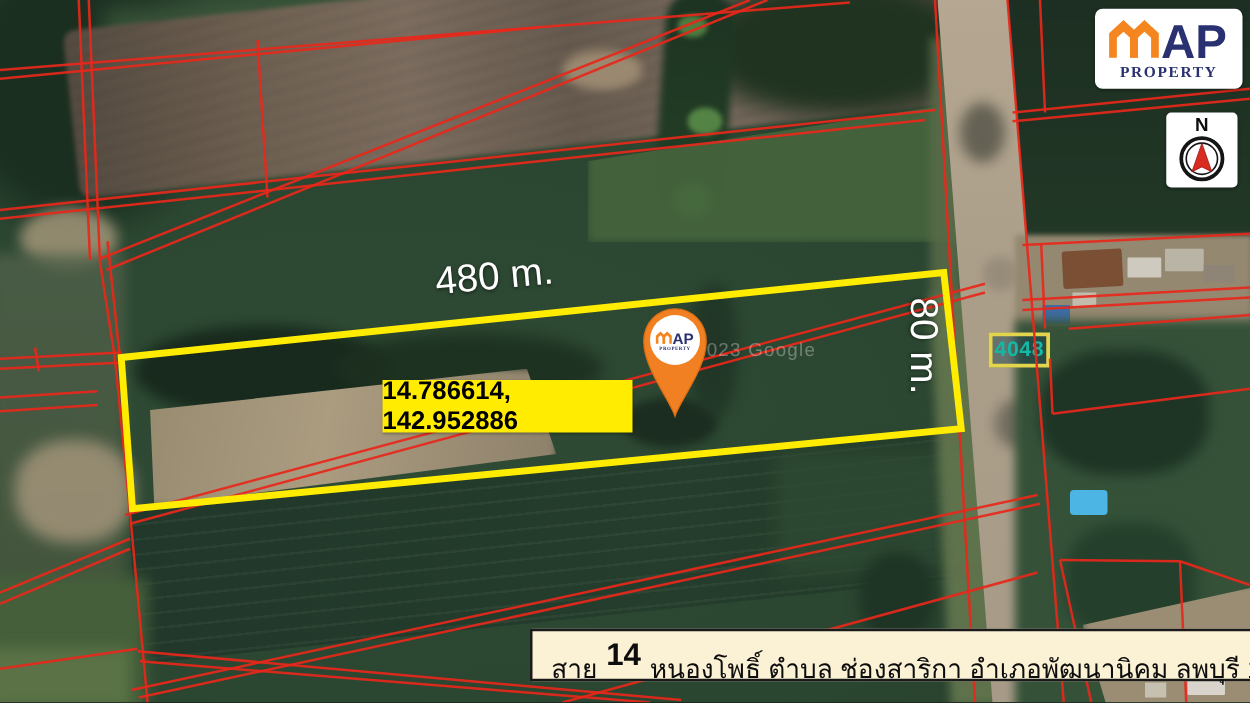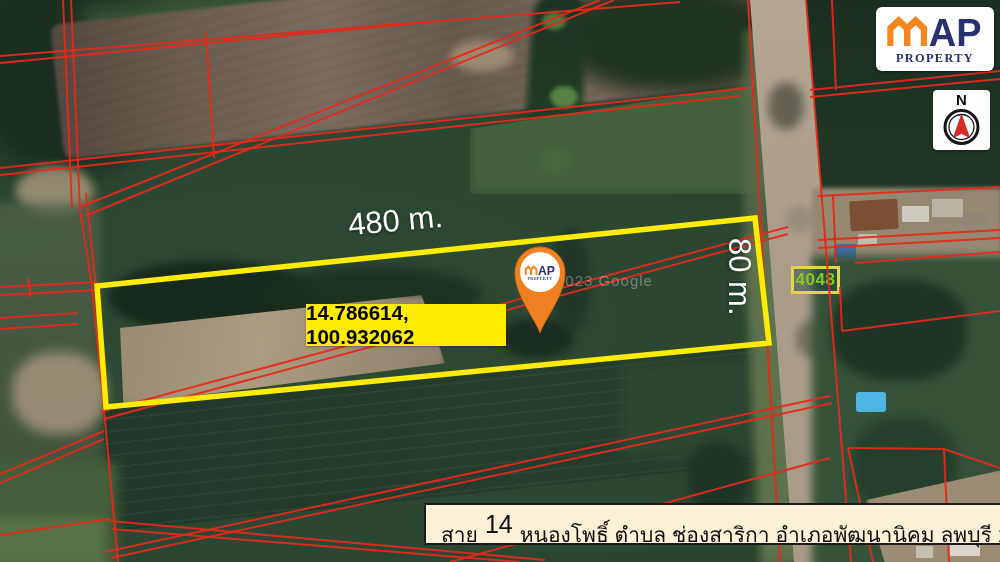--- a/index.html
+++ b/index.html
@@ -16,32 +16,32 @@
     font-size:15px;letter-spacing:1px;}
   .dim-label{z-index:50;color:#fff;font-size:31px;
     text-shadow:0 1px 3px rgba(0,0,0,.55);}
   #width-label{left:348px;top:203px;transform:rotate(-5.3deg);}
   #depth-label{left:757px;top:238px;transform:rotate(90deg);transform-origin:left top;white-space:nowrap;}
   #coord-box{z-index:50;left:306px;top:304px;width:200px;height:42px;
     background:#ffec00;color:#000;display:flex;align-items:center;justify-content:center;
     font-size:20.5px;font-weight:600;box-shadow:0 1px 2px rgba(0,0,0,.3);}
   #pin{z-index:60;left:509px;top:242px;}
   #road-sign{z-index:10;left:791px;top:266px;width:49px;height:28px;
-    border:3px solid #e3d44e;background:rgba(30,66,78,.48);color:#84cc16;
+    border:3px solid #e3d44e;background:rgba(30,66,78,.48);color:#14b8a6;
     display:flex;align-items:center;justify-content:center;
     font-size:17px;font-weight:bold;letter-spacing:.5px;box-sizing:border-box;}
   #brand-card{z-index:70;left:876px;top:7px;width:118px;height:64px;background:#fff;
     border-radius:6px;box-shadow:0 1px 3px rgba(0,0,0,.4);}
   #compass-card{z-index:70;left:933px;top:90px;width:57px;height:60px;background:#fff;
     border-radius:4px;box-shadow:0 1px 3px rgba(0,0,0,.4);}
   #caption-bar{z-index:80;left:424px;top:503px;width:576px;height:42px;box-sizing:border-box;
     background:#fbf2d5;border:2.5px solid #1a1a1a;border-right:none;
     display:flex;align-items:center;padding-left:15px;color:#0d0d0d;white-space:nowrap;}
   #caption-bar .t{font-size:21px;margin-top:20px;}
-  #caption-bar .num{font-size:25px;font-weight:normal;margin:0 7px;}
+  #caption-bar .num{font-size:25px;font-weight:bold;margin:0 7px;}
   #caption-bar .pre{margin-right:0px;}
   #caption-bar .addr{margin-left:0px;}
   text{font-family:"Liberation Sans",sans-serif;}
   .serifT{font-family:"Liberation Serif",serif;}
 </style>
 </head>
 <body>
 
 <div id="screen">
 
@@ -147,21 +147,21 @@
   <svg id="yellow-svg" width="1000" height="562">
     <polygon points="97,286 755,218 769,343 106,407" fill="none" stroke="#ffec00" stroke-width="5.5" stroke-linejoin="miter"></polygon>
   </svg>
 
   <div class="abs credit">2023 Google</div>
 
   <div class="abs dim-label" id="width-label">480 m.</div>
   <div class="abs dim-label" id="depth-label">80 m.</div>
 
   <div class="abs" id="coord-box">
-    <span>14.786614, 100.932062</span>
+    <span>14.786614, 142.952886</span>
   </div>
 
   <svg width="0" height="0" style="position:absolute">
     <defs>
       <symbol id="map-logo" viewBox="0 0 120 66">
         <path d="M6,42 V20 L19,8 L32,20 V42 H25 V24 L19,18.5 L13,24 V42 Z" fill="#f5861f"></path>
         <path d="M25,42 V20 L38,8 L51,20 V42 H44 V24 L38,18.5 L32,24 V42 Z" fill="#f5861f"></path>
         <text x="53" y="42" font-size="43" font-weight="bold" fill="#2a3170">AP</text>
         <text x="60" y="60" text-anchor="middle" font-size="14" font-weight="bold" letter-spacing="1.5" fill="#2a3170" class="serifT">PROPERTY</text>
       </symbol>

